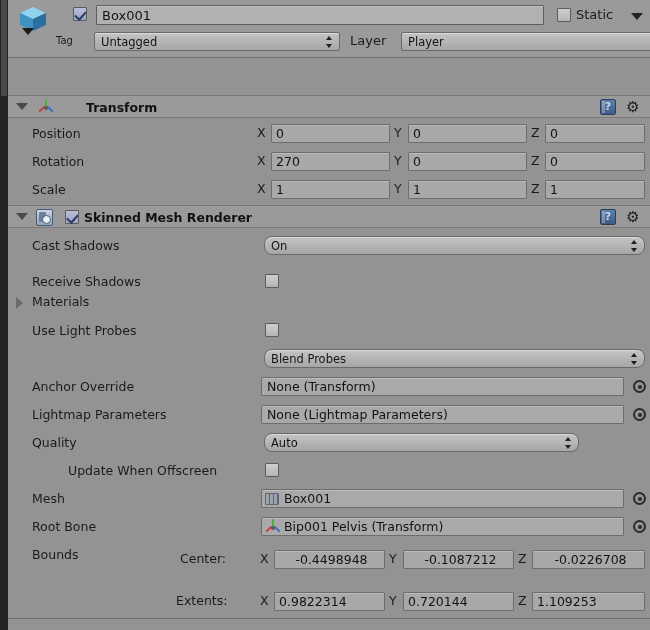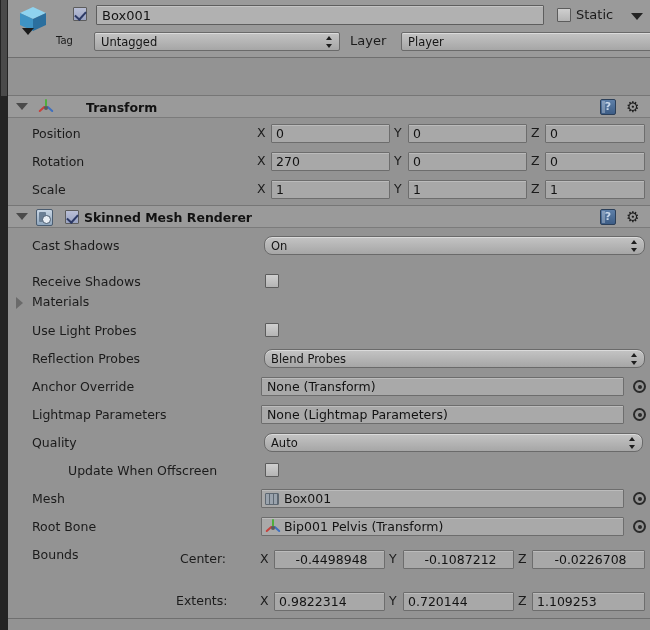--- a/index.html
+++ b/index.html
@@ -339,42 +339,41 @@
       <div class="foldout collapsed" style="left:8px;top:6px;"></div>
       <div class="lbl" style="left:24px;">Materials</div>
     </div>
 
     <div class="row" style="top:320px;">
       <div class="lbl" style="left:24px;">Use Light Probes</div>
       <div class="cb" style="left:257px;top:3px;"></div>
     </div>
 
     <div class="row" style="top:348px;">
-      <div class="lbl" style="left:24px;">Reflection Probes</div>
       <div class="propdd" style="left:256px;top:1px;width:381px;">
         <span>Blend Probes</span>
         <span class="dd-arrows"></span>
       </div>
     </div>
 
     <div class="row" style="top:376px;">
       <div class="lbl" style="left:24px;">Anchor Override</div>
       <div class="objfield noicon" style="left:253px;top:1px;width:363px;">None (Transform)</div>
       <div class="picker" style="left:625px;top:4px;"></div>
     </div>
 
     <div class="row" style="top:404px;">
       <div class="lbl" style="left:24px;">Lightmap Parameters</div>
       <div class="objfield noicon" style="left:253px;top:1px;width:363px;">None (Lightmap Parameters)</div>
       <div class="picker" style="left:625px;top:4px;"></div>
     </div>
 
     <div class="row" style="top:432px;">
       <div class="lbl" style="left:24px;">Quality</div>
-      <div class="propdd" style="left:256px;top:1px;width:379px;">
+      <div class="propdd" style="left:256px;top:1px;width:315px;">
         <span>Auto</span>
         <span class="dd-arrows"></span>
       </div>
     </div>
 
     <div class="row" style="top:460px;">
       <div class="lbl" style="left:24px;margin-left:36px;">Update When Offscreen</div>
       <div class="cb" style="left:257px;top:3px;"></div>
     </div>
 

